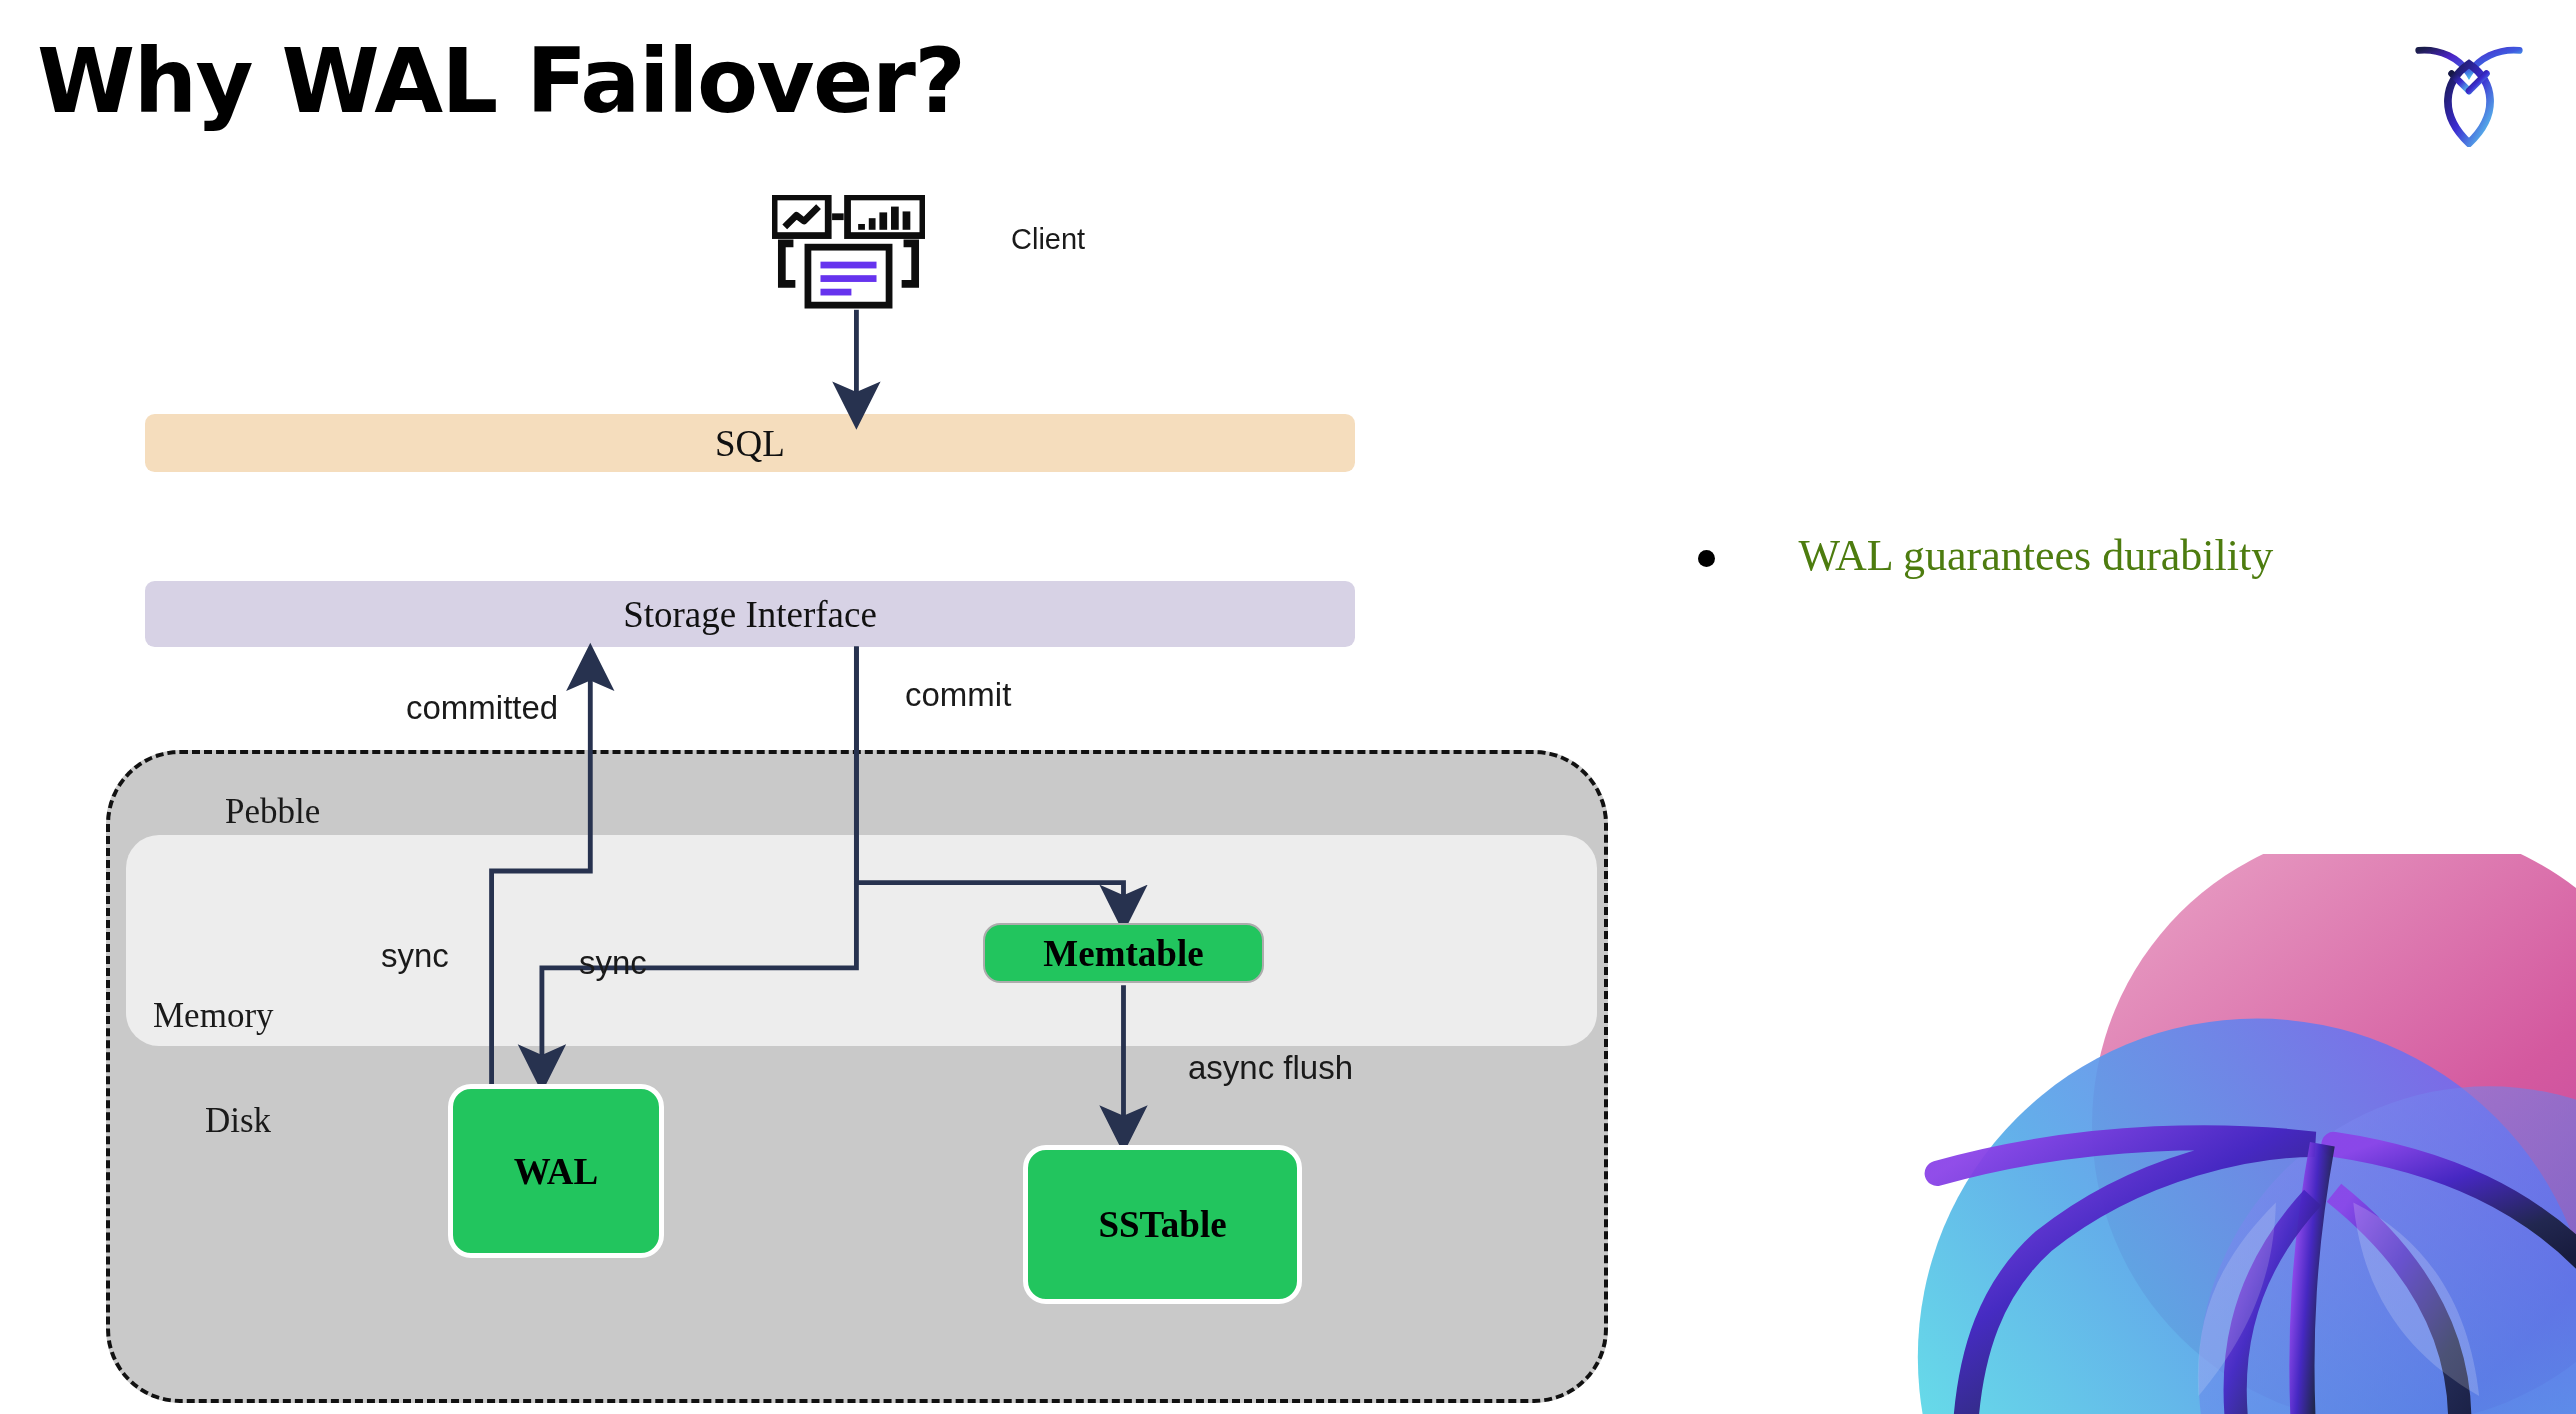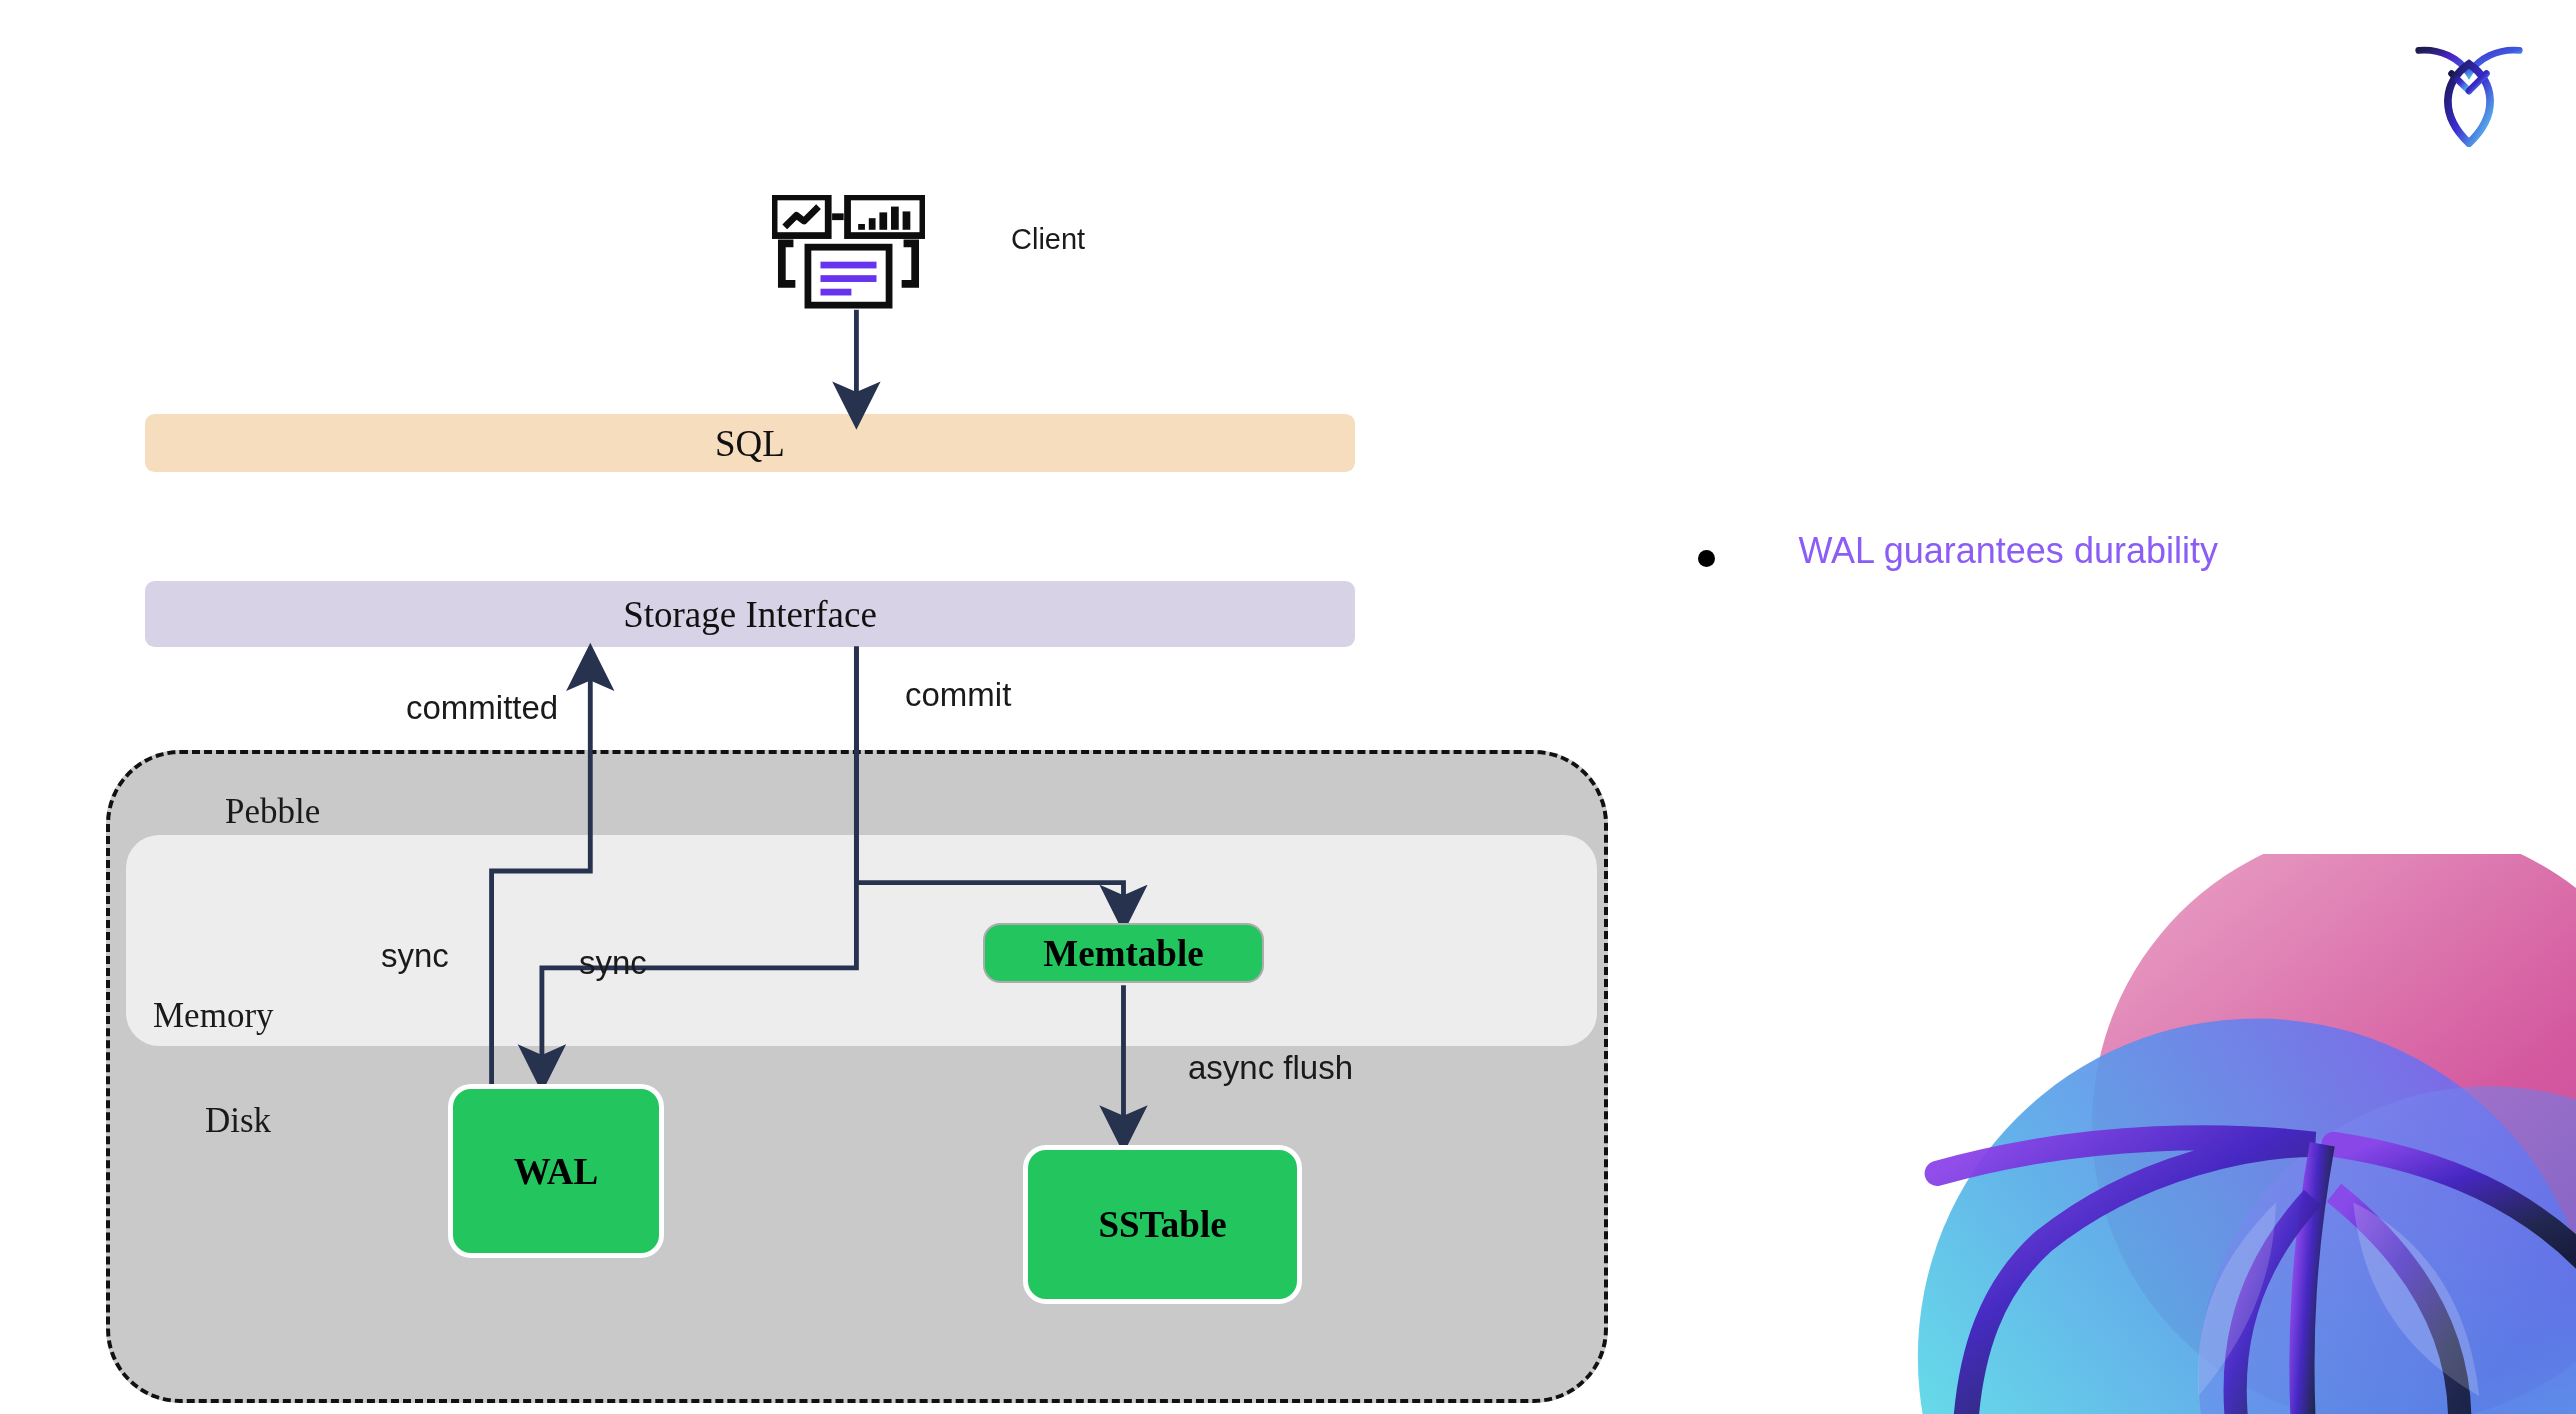--- a/index.html
+++ b/index.html
@@ -109,29 +109,30 @@
   .el-flush{left:1188px;top:1049px;}
 
   
   .bullets{position:absolute;left:1698px;top:527px;width:803px;}
   .bullet-row{display:flex;align-items:flex-start;margin-bottom:41px;}
   .bullet-dot{
     flex:0 0 auto;width:17.4px;height:17.4px;border-radius:50%;
     background:#000;margin-top:23px;margin-right:83px;
   }
   .bullet-text{
-    font-family:Liberation Sans, sans-serif;
-    font-size:36px;line-height:1.32;color:#8b5cf6;
+    font-family:Liberation Serif, serif;
+    font-size:44px;line-height:1.32;color:#4d7c0f;
   }
 </style>
 </head>
 <body>
 
 <div class="slide">
 
+  <div class="title">Why WAL Failover?</div>
 
   <svg class="logo" viewBox="0 0 120 120">
     <defs>
       <linearGradient id="lgLogo" x1="0" y1="0" x2="1" y2="0.6">
         <stop offset="0" stop-color="#1B1D4A"></stop>
         <stop offset="0.35" stop-color="#4B23C6"></stop>
         <stop offset="0.72" stop-color="#3E5CE0"></stop>
         <stop offset="1" stop-color="#56E8F0"></stop>
       </linearGradient>
       <linearGradient id="lgLogo2" x1="0" y1="0" x2="1" y2="1">

